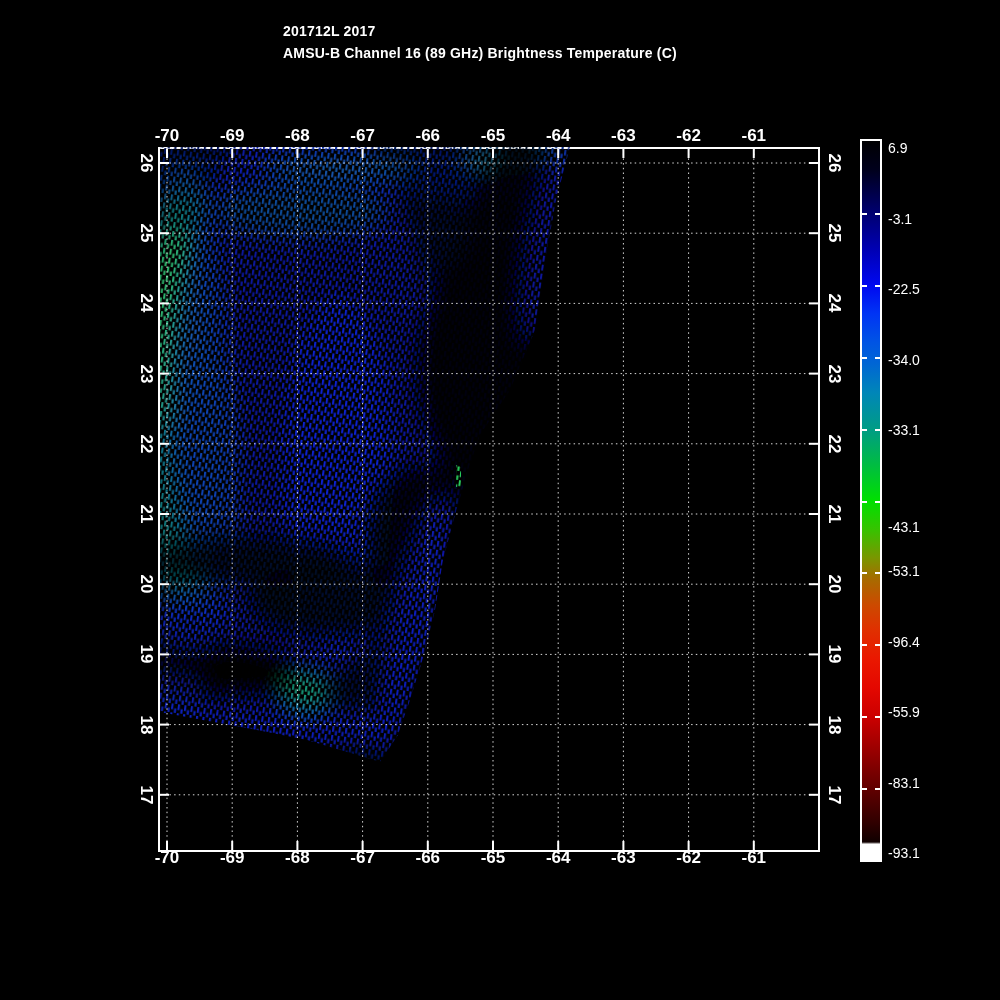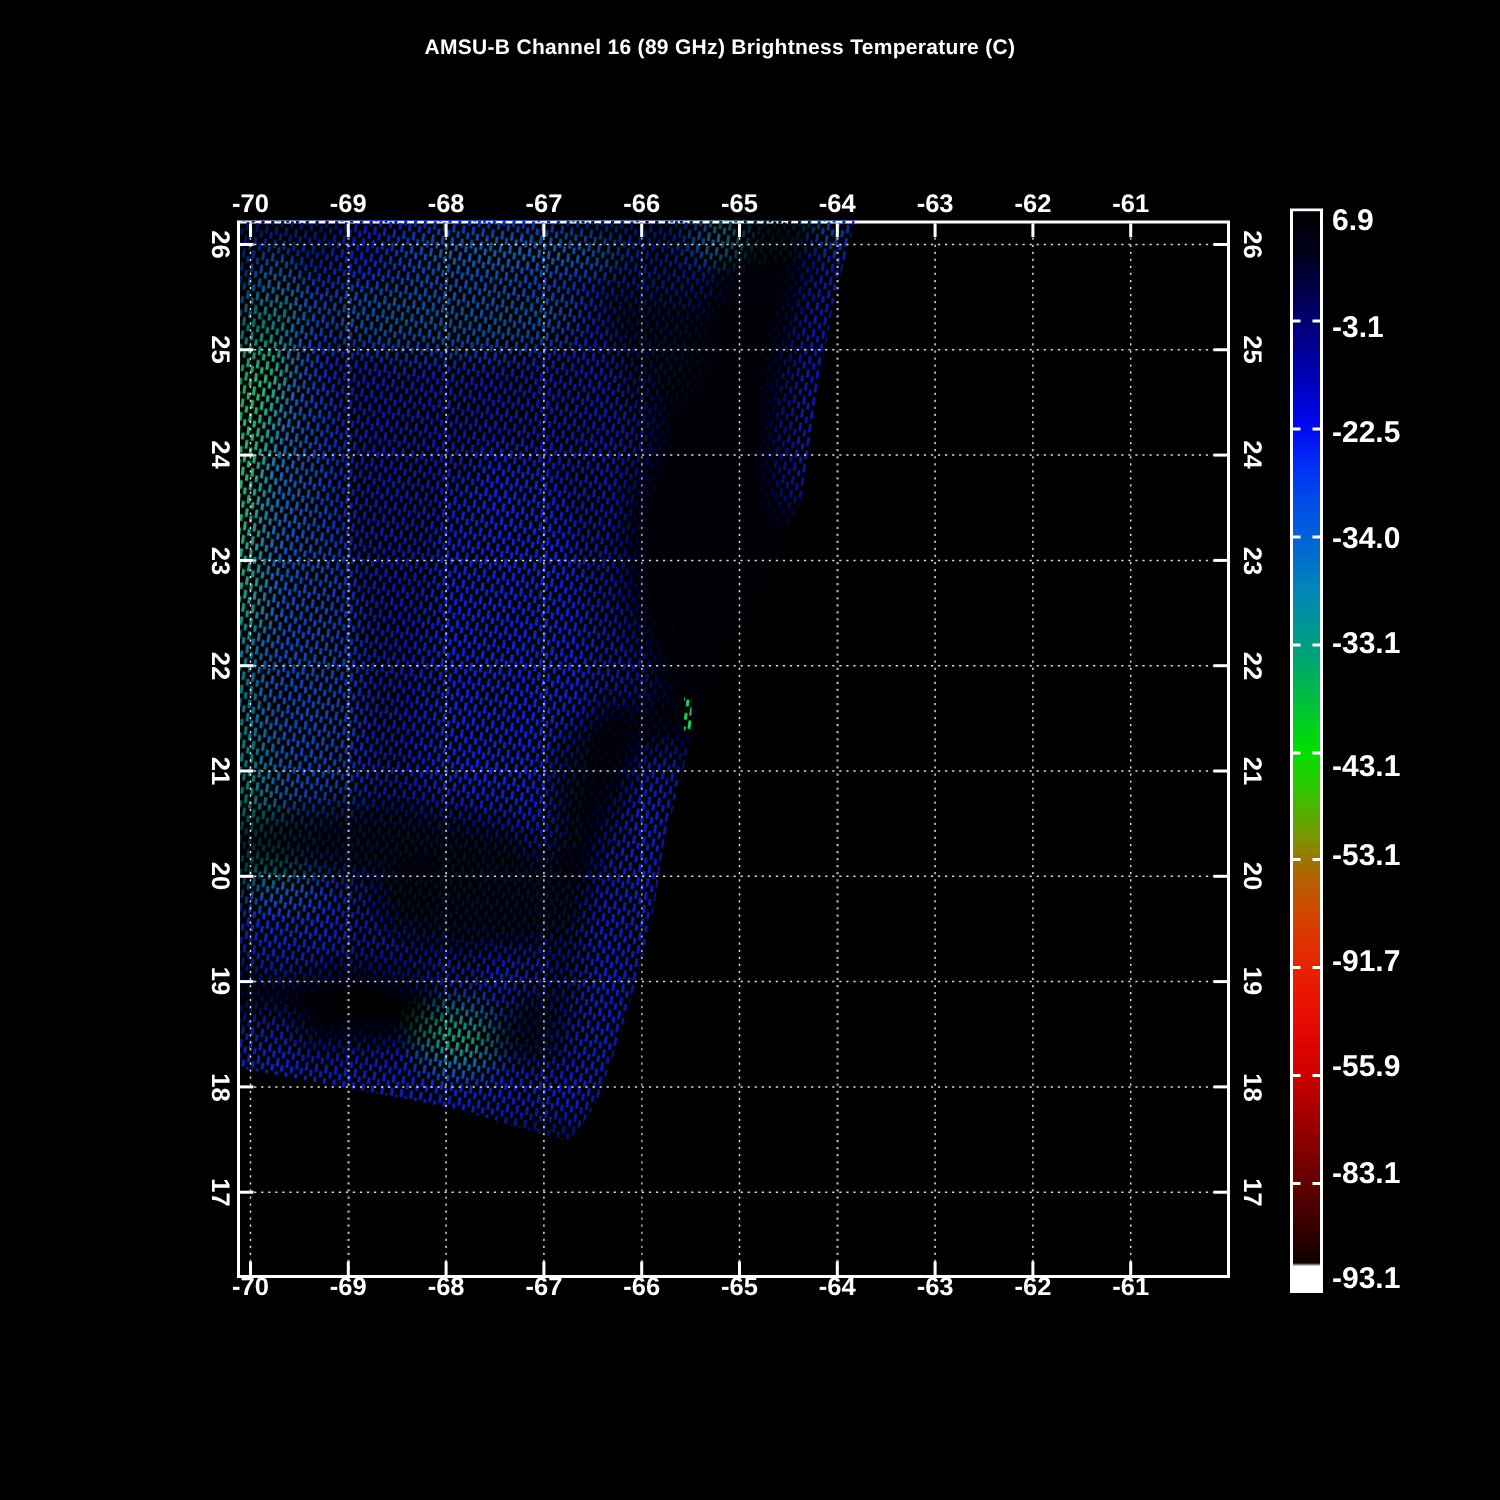--- a/index.html
+++ b/index.html
@@ -10,27 +10,28 @@
   .plot{position:absolute;left:158px;top:147px;width:662px;height:705px;
         box-sizing:border-box;border:2px solid #fff;}
   .plot svg{position:absolute;left:-2px;top:-2px;}
   .ticklabel{position:absolute;font-size:17px;font-weight:bold;
              transform:translate(-50%,-50%);white-space:nowrap;}
   .ticklabel.lat{transform:translate(-50%,-50%) rotate(90deg);}
   .colorbar{position:absolute;left:860px;top:139px;width:18px;height:719px;
             border:2px solid #fff;}
   .cbgrad{position:absolute;left:0;top:0;width:100%;height:100%;}
   .cbtick{position:absolute;width:5px;height:2px;background:#fff;}
-  .cblabel{position:absolute;left:888px;font-size:20px;font-weight:bold;
+  .cblabel{position:absolute;left:888px;font-size:14px;font-weight:normal;
            transform:translateY(-50%);white-space:nowrap;}
 </style>
 </head>
 <body>
 
 <div class="titleblock">
+  <div>201712L 2017</div>
   <div>AMSU-B Channel 16 (89 GHz) Brightness Temperature (C)</div>
 </div>
 
 <div class="plot">
 <svg width="662" height="705" viewBox="0 0 662 705">
   <defs>
     <pattern id="dashpat" patternUnits="userSpaceOnUse" width="6.5" height="9" patternTransform="rotate(8)">
       <rect x="0" y="0" width="2.1" height="5.8" fill="#fff"></rect>
       <rect x="3.25" y="4.5" width="2.1" height="5.8" fill="#fff"></rect>
     </pattern>
@@ -204,18 +205,18 @@
 <div class="ticklabel lat" style="left: 834px; top: 654.4px;">19</div>
 <div class="ticklabel lat" style="left: 146px; top: 724.6px;">18</div>
 <div class="ticklabel lat" style="left: 834px; top: 724.6px;">18</div>
 <div class="ticklabel lat" style="left: 146px; top: 794.8px;">17</div>
 <div class="ticklabel lat" style="left: 834px; top: 794.8px;">17</div>
 <div class="cblabel" style="top: 148px;">6.9</div>
 <div class="cblabel" style="top: 218.5px;">-3.1</div>
 <div class="cblabel" style="top: 289px;">-22.5</div>
 <div class="cblabel" style="top: 359.5px;">-34.0</div>
 <div class="cblabel" style="top: 430px;">-33.1</div>
-<div class="cblabel" style="top: 512px;">-43.1</div>
+<div class="cblabel" style="top: 527px;">-43.1</div>
 <div class="cblabel" style="top: 571px;">-53.1</div>
-<div class="cblabel" style="top: 641.5px;">-91.7</div>
+<div class="cblabel" style="top: 641.5px;">-96.4</div>
 <div class="cblabel" style="top: 712px;">-55.9</div>
 <div class="cblabel" style="top: 782.5px;">-83.1</div>
 <div class="cblabel" style="top: 853px;">-93.1</div>
 
 </body></html>

